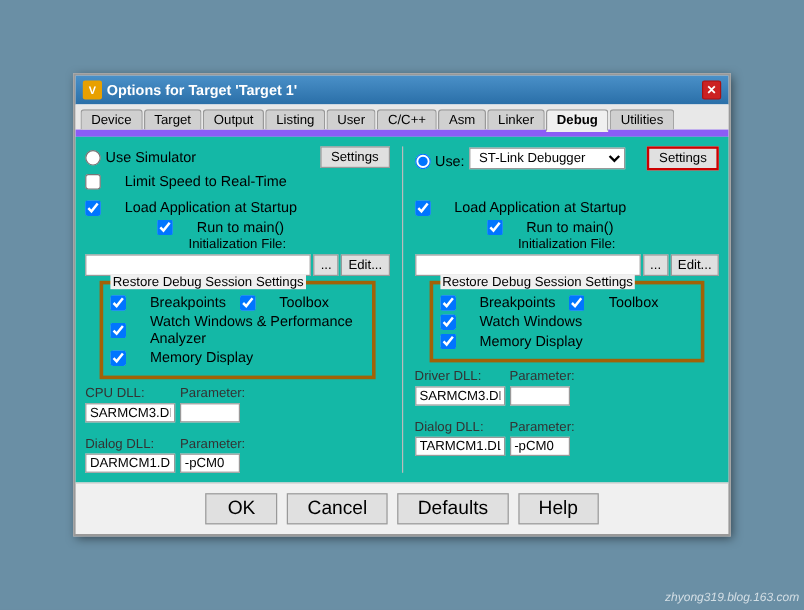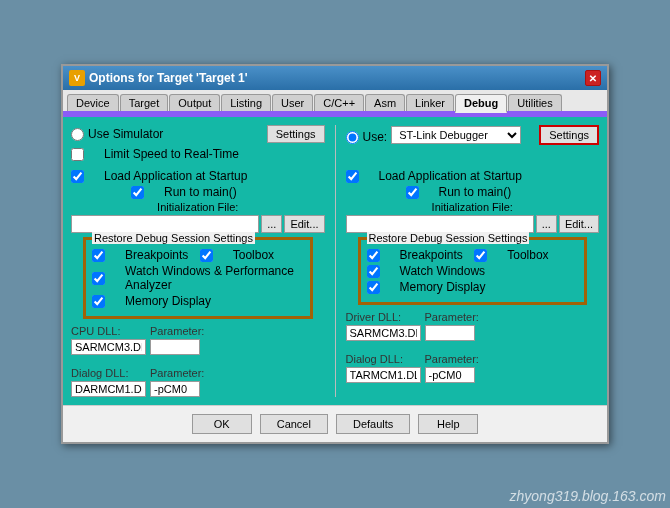--- a/index.html
+++ b/index.html
@@ -218,40 +218,40 @@
       justify-content: center;
       gap: 8px;
       padding: 8px;
       border-top: 1px solid #ccc;
     }
     .bottom-btn {
       background: #e0e0e0;
       border: 1px solid #999;
       padding: 3px 16px;
       cursor: pointer;
-      font-size: 11px;
+      font-size: 16px;
       min-width: 60px;
     }
     .divider-line {
       width: 1px;
       background: #bbb;
       margin: 0 2px;
     }
     .select-box {
       background: white;
       border: 1px solid #999;
       padding: 1px 3px;
       font-size: 11px;
       width: 130px;
     }
     .watermark {
       position: fixed;
       bottom: 4px;
       right: 4px;
-      font-size: 14px;
+      font-size: 10px;
       color: rgba(255,255,255,0.7);
       font-style: italic;
     }
   </style>
 </head>
 <body>
 
 <div class="window">
 
   <div class="title-bar">

